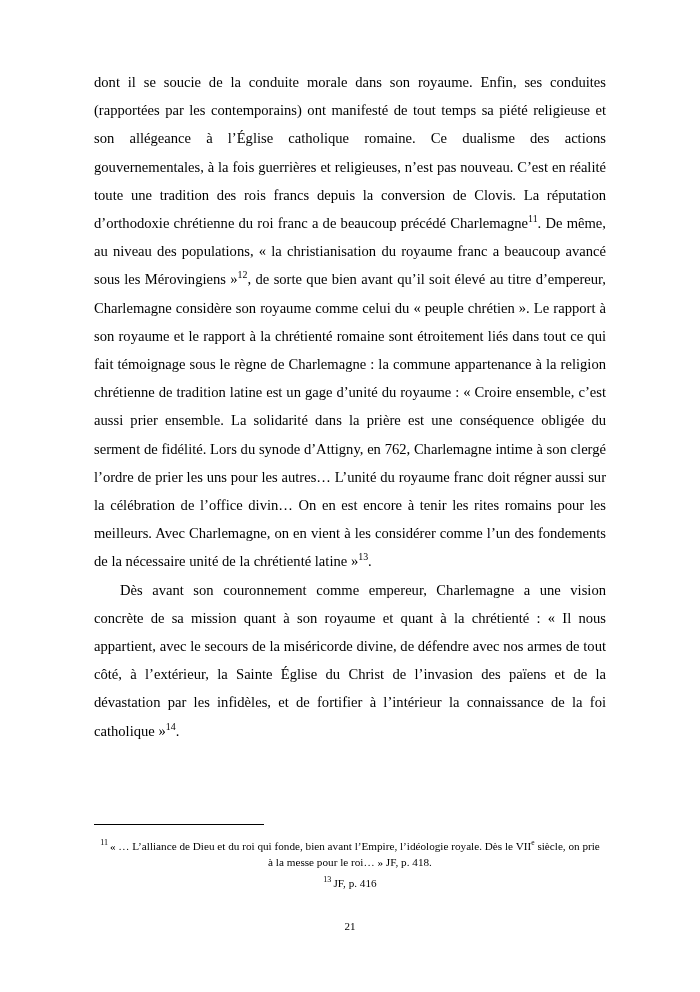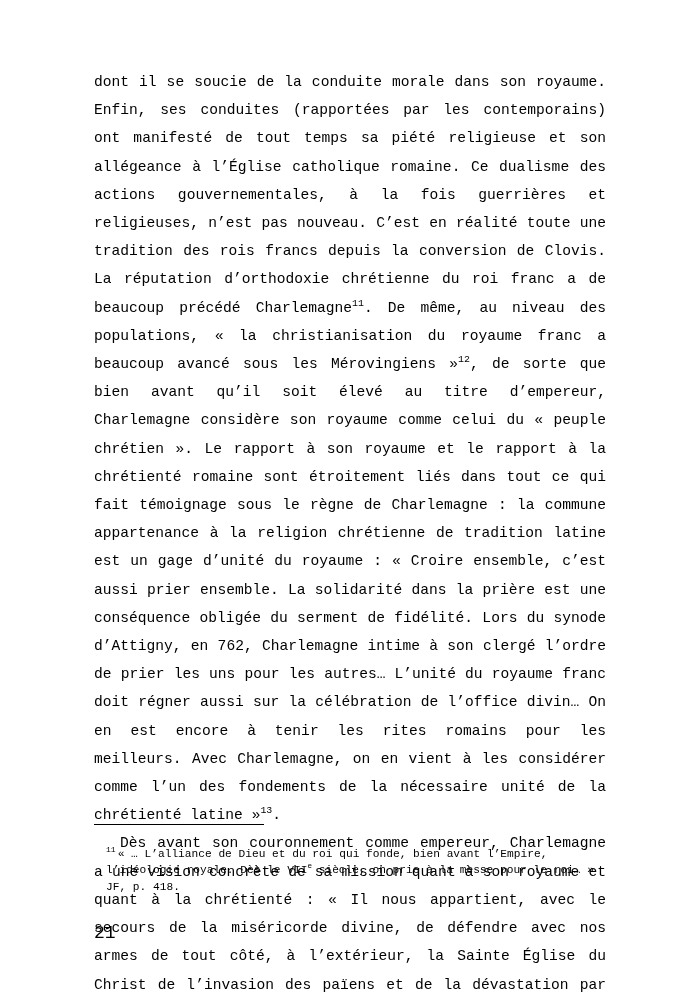--- a/index.html
+++ b/index.html
@@ -15,21 +15,20 @@
     position: relative;
     overflow: hidden;
   }
   .page {
     position: absolute;
     left: 0;
     top: 0;
     width: 554px;
     height: 992px;
     background: #ffffff;
-    font-family: Liberation Mono, monospace;
   }
   .body-block {
     position: absolute;
     left: 94px;
     top: 68px;
     width: 512px;
   }
   p.para {
     margin: 0;
     font-size: 14.6px;
@@ -54,53 +53,53 @@
     height: 0;
     border-top: 1px solid #000000;
   }
   .footnotes {
     position: absolute;
     left: 94px;
     top: 834px;
     width: 512px;
   }
   .footnote {
-    margin: 12px;
+    margin: 4px;
     font-size: 11.2px;
     line-height: 16.4px;
-    text-align: left;
+    text-align: center;
   }
   .footnote .fn-mark {
     font-size: 0.72em;
     vertical-align: super;
     line-height: 0;
     margin-right: 2px;
   }
   .page-number {
     position: absolute;
     left: 94px;
     top: 916px;
     width: 512px;
-    text-align: left;
-    font-size: 18px;
+    text-align: center;
+    font-size: 11px;
     line-height: 20px;
-    margin-top: 7px;
   }
 </style>
 </head>
 <body>
 
 <div class="page">
 
   <div class="body-block">
     <p class="para" id="para-1">dont il se soucie de la conduite morale dans son royaume. Enfin, ses conduites (rapportées par les contemporains) ont manifesté de tout temps sa piété religieuse et son allégeance à l’Église catholique romaine. Ce dualisme des actions gouvernementales, à la fois guerrières et religieuses, n’est pas nouveau. C’est en réalité toute une tradition des rois francs depuis la conversion de Clovis. La réputation d’orthodoxie chrétienne du roi franc a de beaucoup précédé Charlemagne<sup>11</sup>. De même, au niveau des populations, «&nbsp;la christianisation du royaume franc a beaucoup avancé sous les Mérovingiens&nbsp;»<sup>12</sup>, de sorte que bien avant qu’il soit élevé au titre d’empereur, Charlemagne considère son royaume comme celui du «&nbsp;peuple chrétien&nbsp;». Le rapport à son royaume et le rapport à la chrétienté romaine sont étroitement liés dans tout ce qui fait témoignage sous le règne de Charlemagne&nbsp;: la commune appartenance à la religion chrétienne de tradition latine est un gage d’unité du royaume&nbsp;: «&nbsp;Croire ensemble, c’est aussi prier ensemble. La solidarité dans la prière est une conséquence obligée du serment de fidélité. Lors du synode d’Attigny, en 762, Charlemagne intime à son clergé l’ordre de prier les uns pour les autres… L’unité du royaume franc doit régner aussi sur la célébration de l’office divin… On en est encore à tenir les rites romains pour les meilleurs. Avec Charlemagne, on en vient à les considérer comme l’un des fondements de la nécessaire unité de la chrétienté latine&nbsp;»<sup>13</sup>.</p>
     <p class="para indented" id="para-2">Dès avant son couronnement comme empereur, Charlemagne a une vision concrète de sa mission quant à son royaume et quant à la chrétienté&nbsp;: «&nbsp;Il nous appartient, avec le secours de la miséricorde divine, de défendre avec nos armes de tout côté, à l’extérieur, la Sainte Église du Christ de l’invasion des païens et de la dévastation par les infidèles, et de fortifier à l’intérieur la connaissance de la foi catholique&nbsp;»<sup>14</sup>.</p>
   </div>
 
   <div class="footnote-rule"></div>
 
   <div class="footnotes" id="footnotes">
       <p class="footnote"><span class="fn-mark">11</span>«&nbsp;… L’alliance de Dieu et du roi qui fonde, bien avant l’Empire, l’idéologie royale. Dès le VII<sup>e</sup> siècle, on prie à la messe pour le roi…&nbsp;» JF, p. 418.</p>
+      <p class="footnote"><span class="fn-mark">13</span>JF, p. 416</p>
     </div>
 
   <div class="page-number">21</div>
 
 </div>
 
 </body></html>

